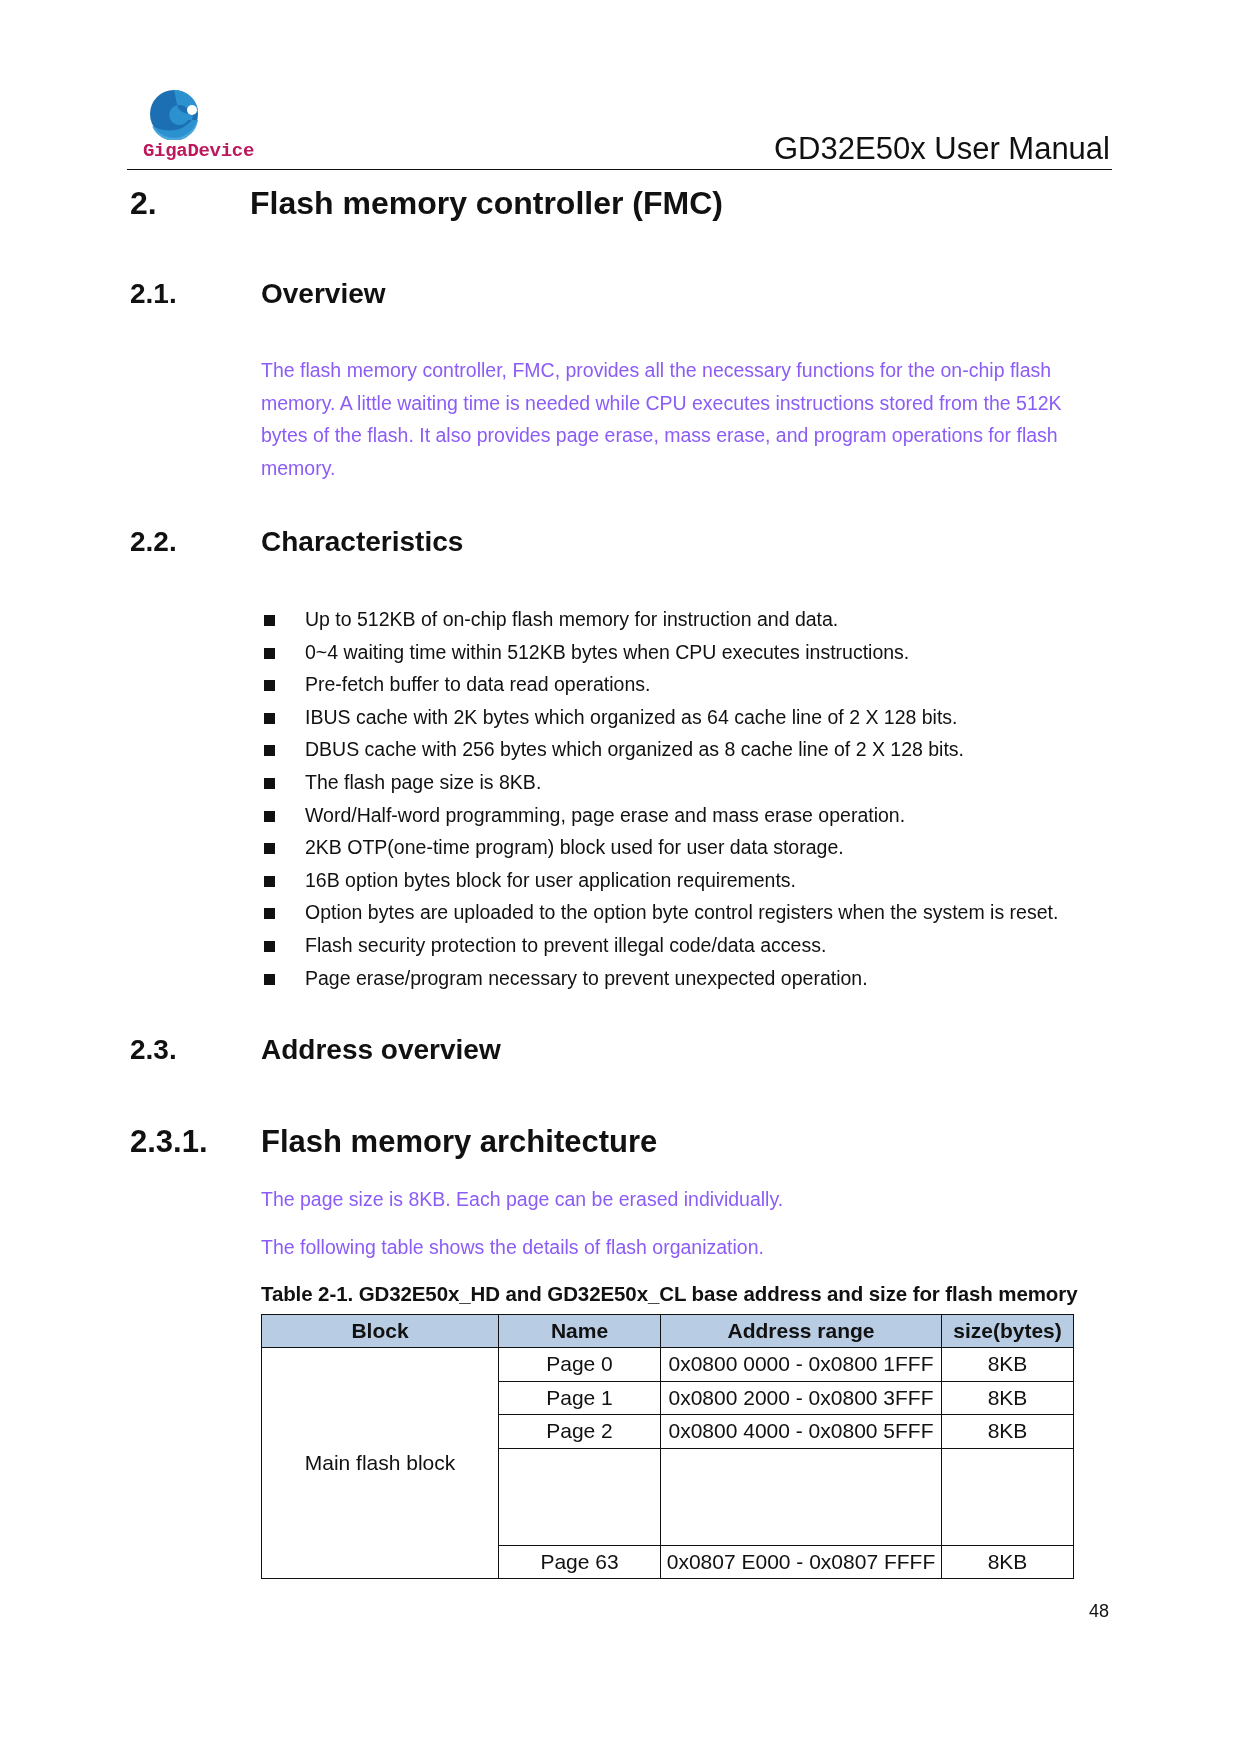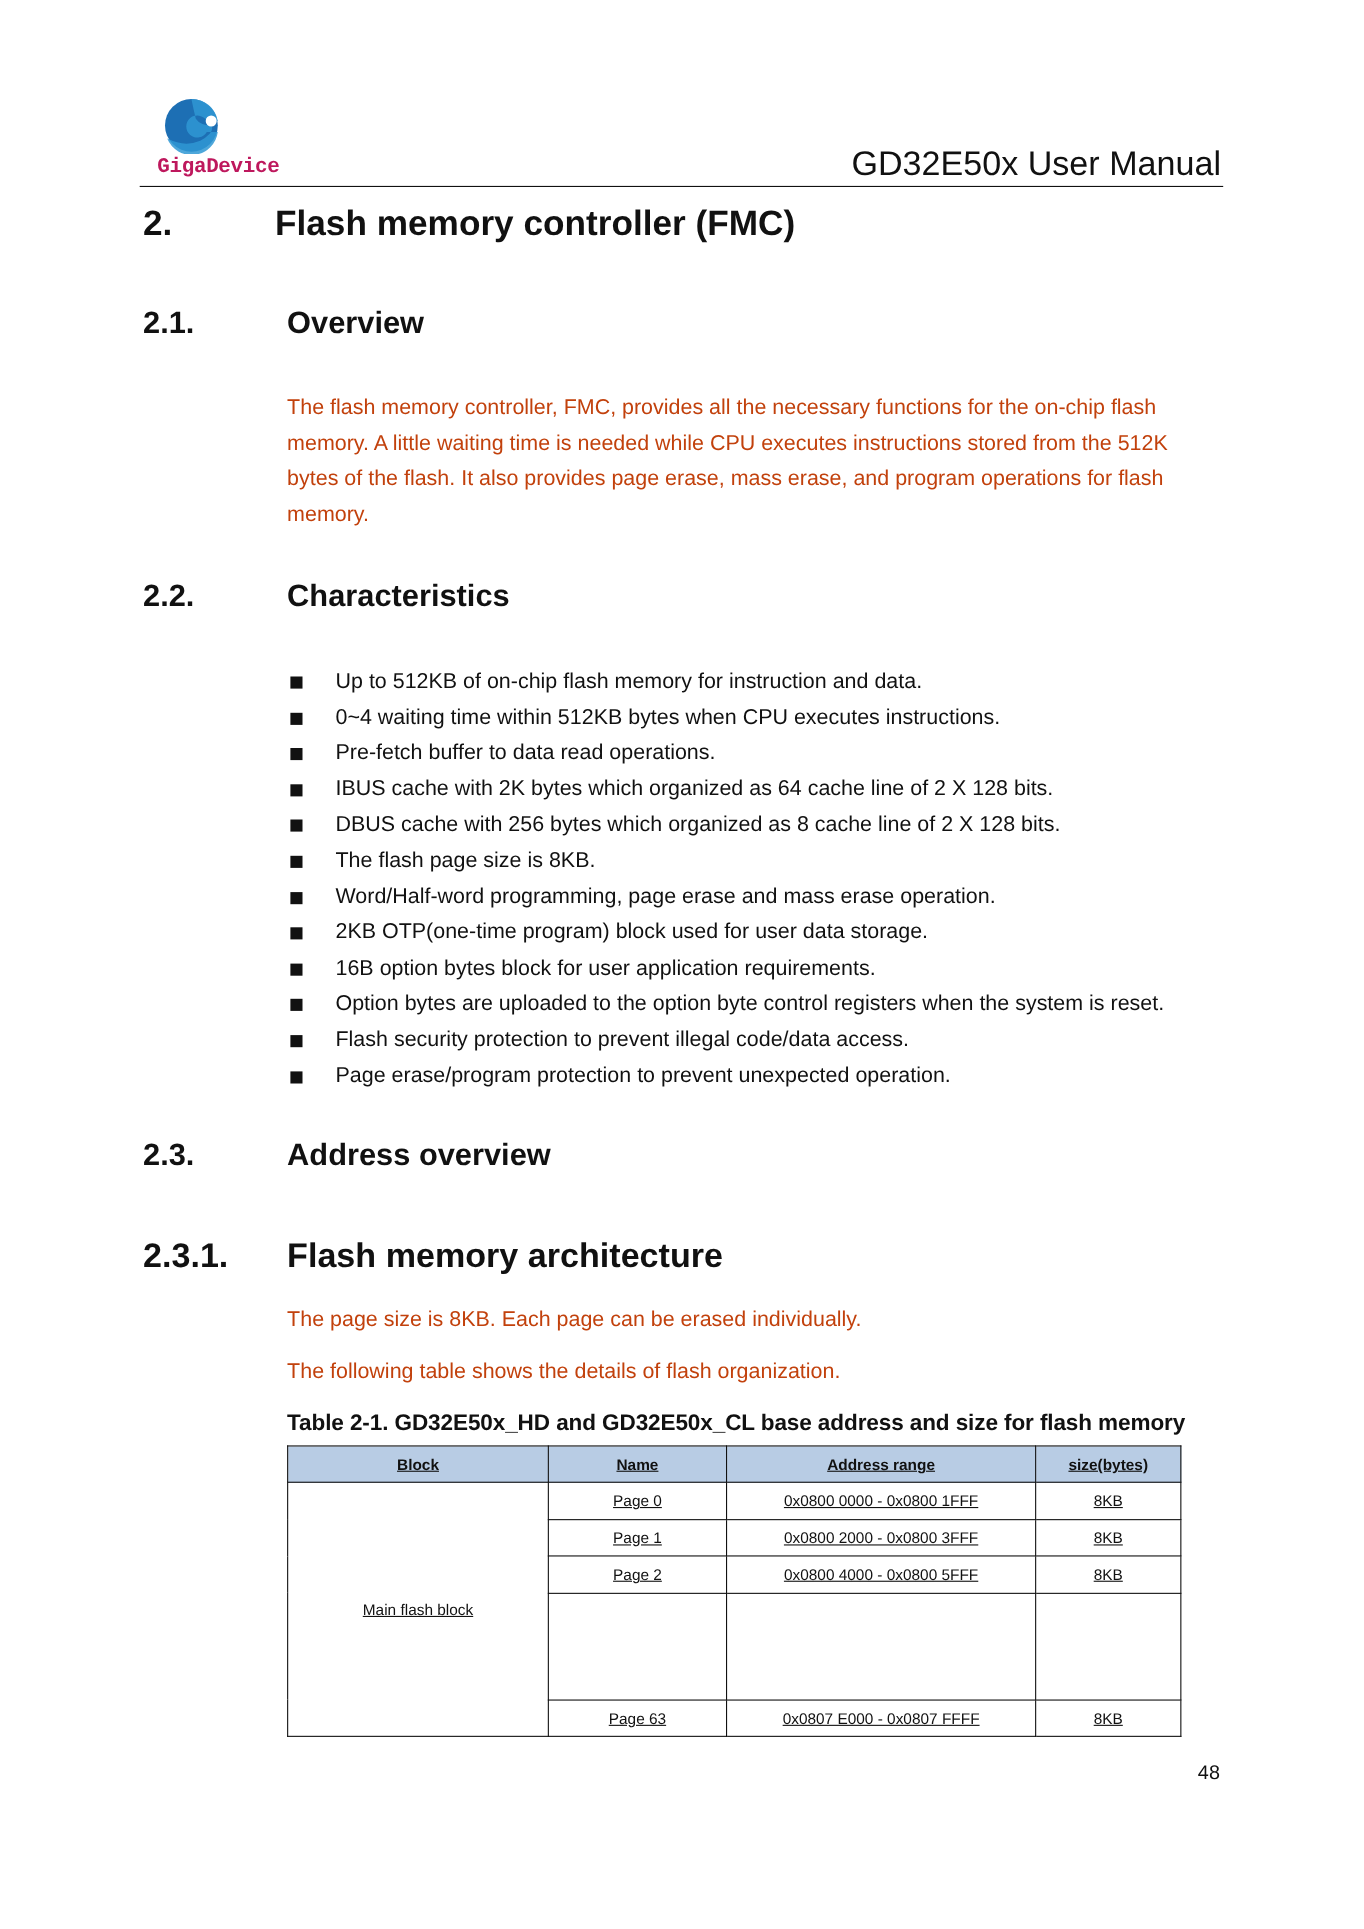--- a/index.html
+++ b/index.html
@@ -8,27 +8,27 @@
   .abs { position:absolute; }
   .logo { left:120px; top:88px; width:110px; height:76px; }
   .logo-text { position:absolute; left:23px; top:52px; font-size:19px; font-weight:bold;
                color:#be185d; letter-spacing:-0.3px; font-family:Liberation Mono, monospace; }
   .header-title { right:130px; top:131px; font-size:31px; color:#111; }
   .header-rule { left:127px; top:169px; width:985px; height:0; border-top:1.6px solid #111; }
   .h-num, .h-text { font-weight:bold; color:#111; }
   .h1 { font-size:32px; }
   .h2 { font-size:28px; }
   .h3 { font-size:31px; }
-  .para { left:261px; width:852px; font-size:19.5px; line-height:32.5px; color:#c2410c; }
+  .para { left:261px; width:852px; font-size:19.5px; line-height:32.5px; color:#8b5cf6; }
   .bullets { left:261px; top:603px; width:860px; }
   .bullet { position:relative; height:32.6px; font-size:19.5px; line-height:32.6px; }
   .bullet .sq { position:absolute; left:3px; top:12px; width:11px; height:11px; background:#111; }
   .bullet .bt { position:absolute; left:44px; top:0; white-space:nowrap; }
   .caption { left:261px; top:1282px; font-size:20.5px; font-weight:bold; white-space:nowrap; letter-spacing:-0.1px; }
-  table.flash { position:absolute; left:261px; top:1314px; border-collapse:collapse; font-size:14px;text-decoration:underline; }
+  table.flash { position:absolute; left:261px; top:1314px; border-collapse:collapse; font-size:21px; }
   table.flash th, table.flash td { border:1.3px solid #111; text-align:center; padding:0; }
   table.flash th { background:#b8cce4; font-weight:bold; height:32px; }
   table.flash td { height:32.5px; }
   .pagenum { right:131px; top:1601px; font-size:18px; }
 </style>
 </head>
 <body>
 
 <div class="abs logo">
   <svg width="56" height="52" viewBox="0 0 56 52" style="position:absolute;left:28px;top:0;">
@@ -95,21 +95,21 @@
   <div class="bullet">
       <span class="sq"></span>
       <span class="bt">Option bytes are uploaded to the option byte control registers when the system is reset.</span>
     </div>
   <div class="bullet">
       <span class="sq"></span>
       <span class="bt">Flash security protection to prevent illegal code/data access.</span>
     </div>
   <div class="bullet">
       <span class="sq"></span>
-      <span class="bt">Page erase/program protection to prevent unexpected operation.</span>
+      <span class="bt">Page erase/program necessary to prevent unexpected operation.</span>
     </div>
 </div>
 
 <div class="abs h-num h2" style="left:130px;top:1034px;">2.3.</div>
 <div class="abs h-text h2" style="left:261px;top:1034px;">Address overview</div>
 
 <div class="abs h-num h3" style="left:130px;top:1124px;">2.3.1.</div>
 <div class="abs h-text h3" style="left:261px;top:1124px;">Flash memory architecture</div>
 <div class="abs para" style="top:1183px;">The page size is 8KB. Each page can be erased individually.</div>
 <div class="abs para" style="top:1231px;">The following table shows the details of flash organization.</div>

